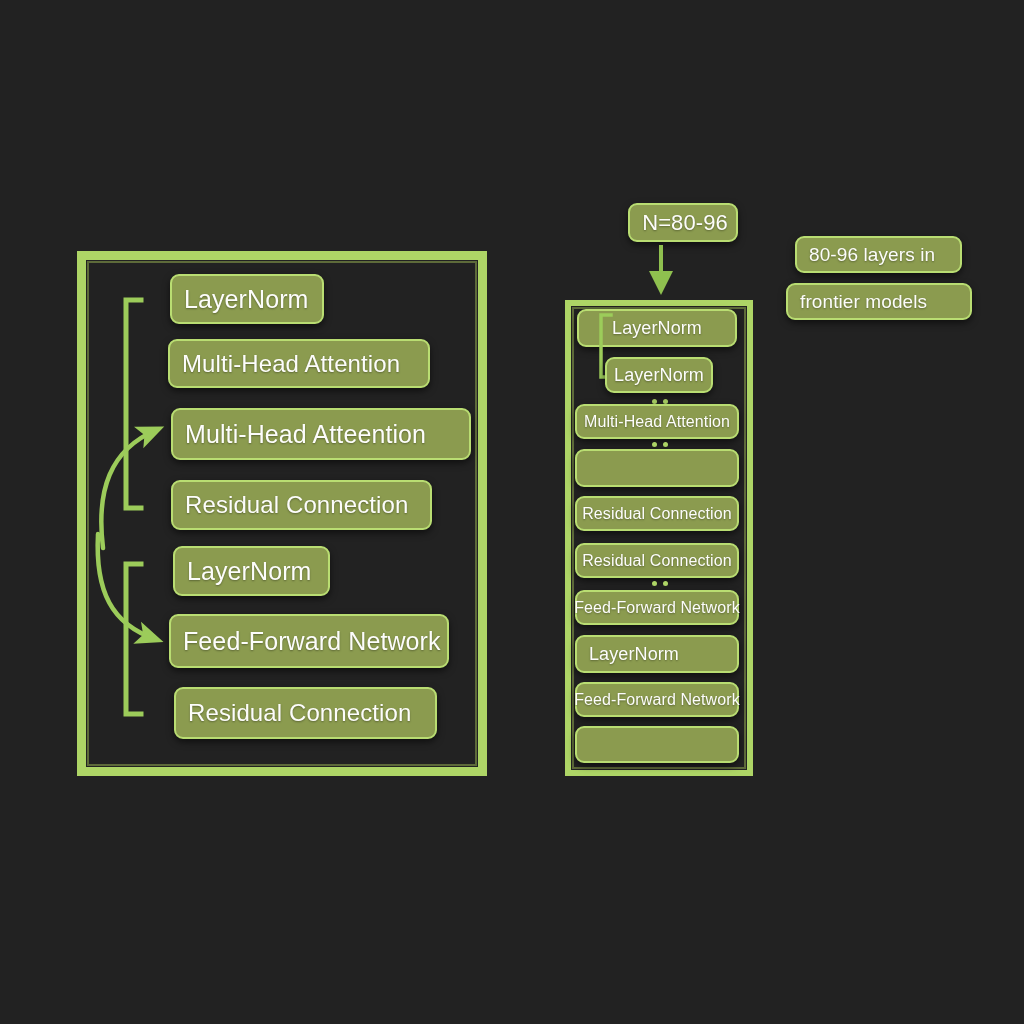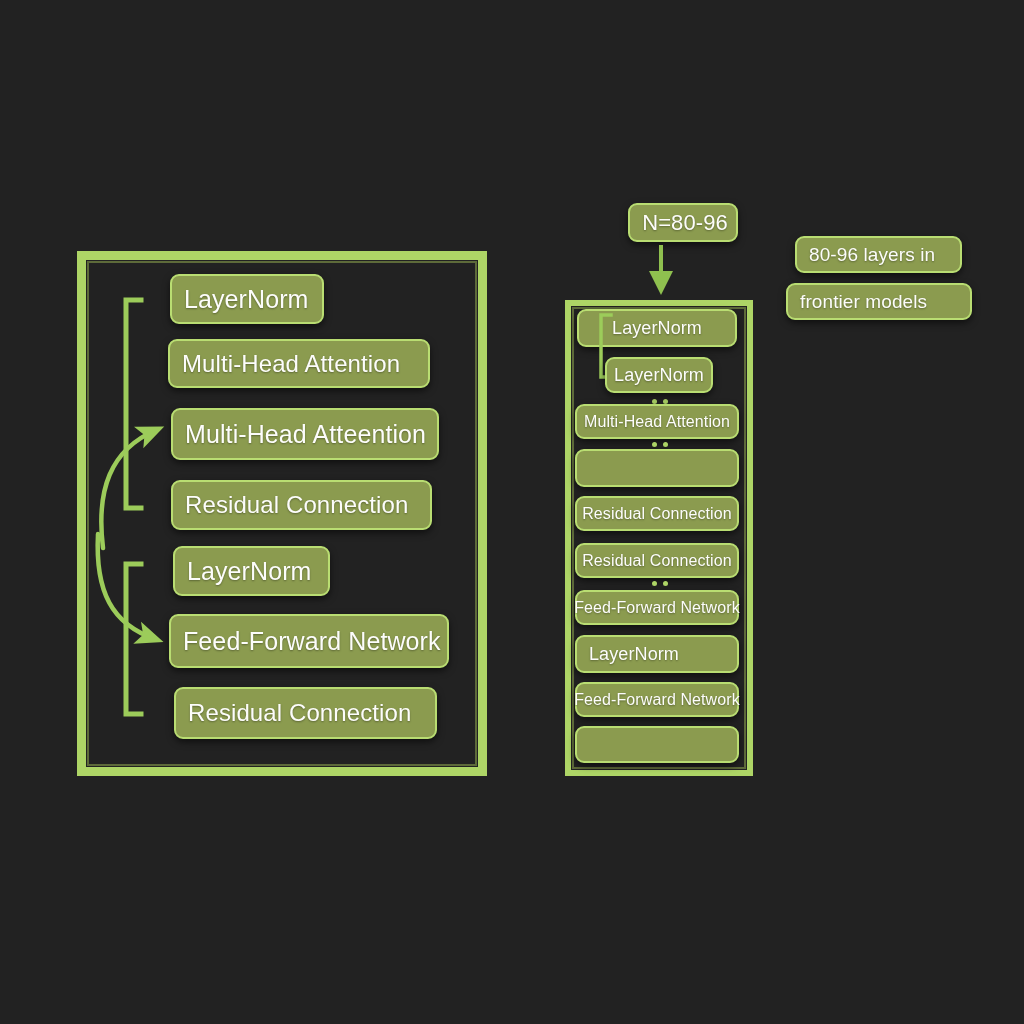--- a/index.html
+++ b/index.html
@@ -112,21 +112,21 @@
   <div id="left-frame-inner"></div>
 
   <div class="node" style="left:170px; top:274px; width:154px; height:50px; font-size:25px;">
     <span>LayerNorm</span>
   </div>
 
   <div class="node" style="left:168px; top:339px; width:262px; height:49px; font-size:24px;">
     <span>Multi-Head Attention</span>
   </div>
 
-  <div class="node" style="left:171px; top:408px; width:268px; height:52px; font-size:25px;">
+  <div class="node" style="left:171px; top:408px; width:300px; height:52px; font-size:25px;">
     <span>Multi-Head Atteention</span>
   </div>
 
   <div class="node" style="left:171px; top:480px; width:261px; height:50px; font-size:24px;">
     <span>Residual Connection</span>
   </div>
 
   <div class="node" style="left:173px; top:546px; width:157px; height:50px; font-size:25px;">
     <span>LayerNorm</span>
   </div>

